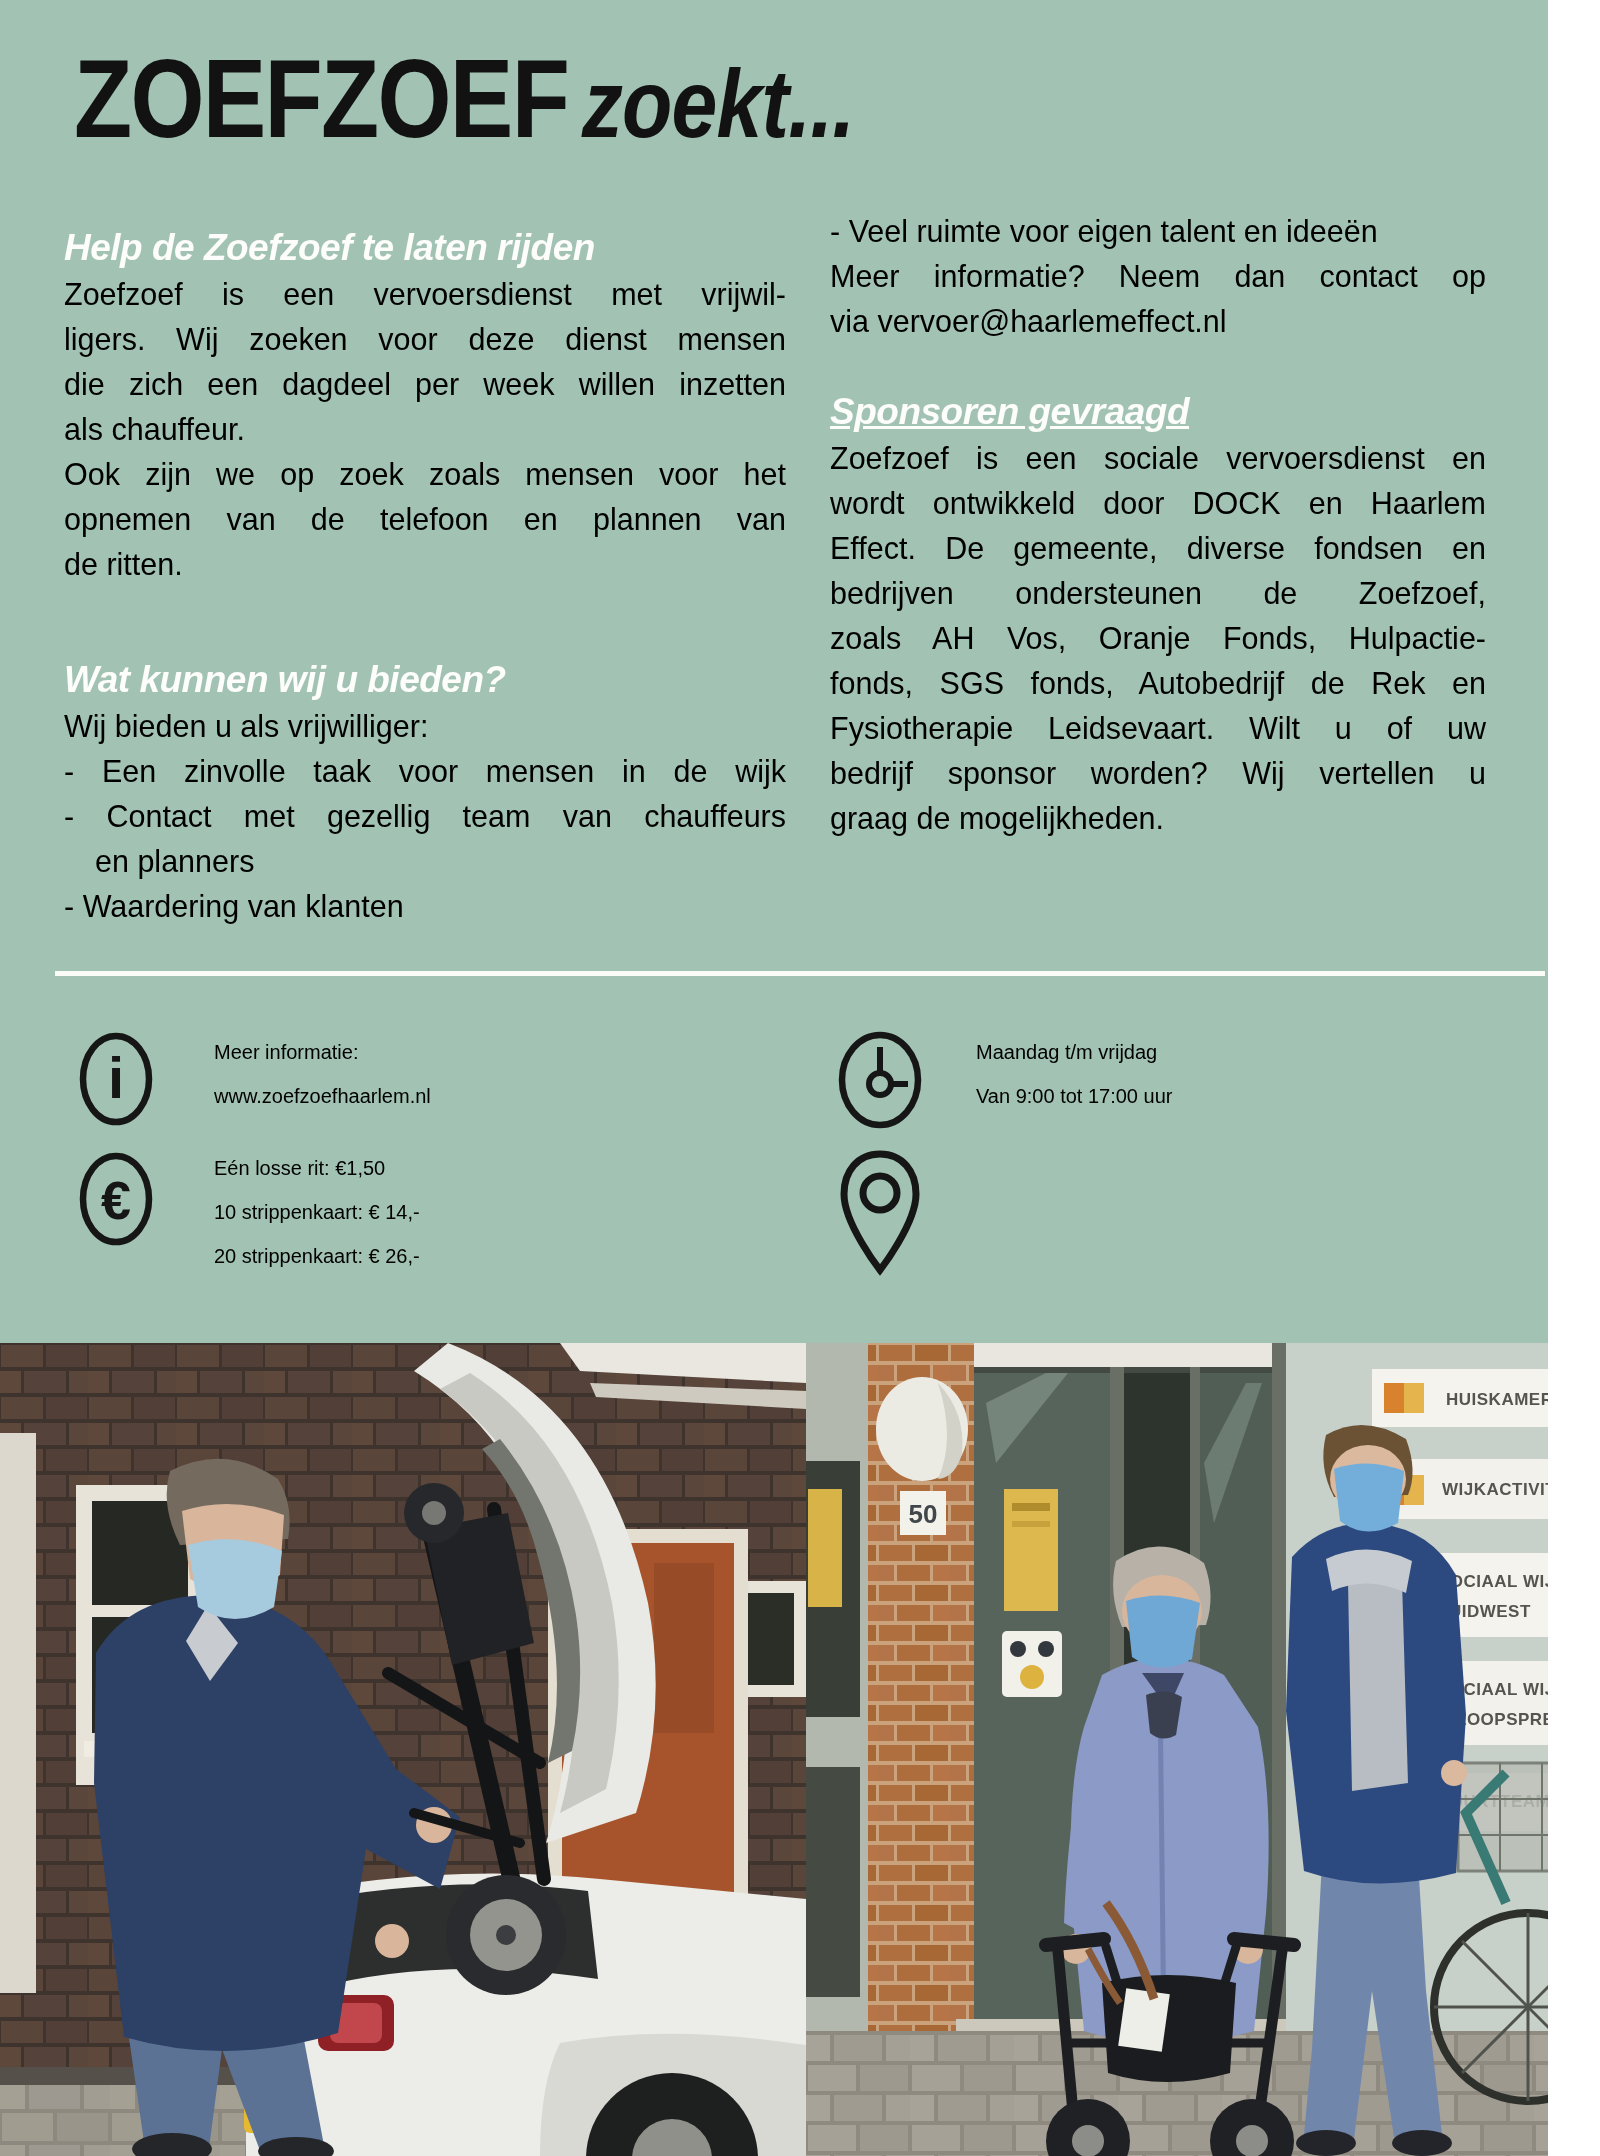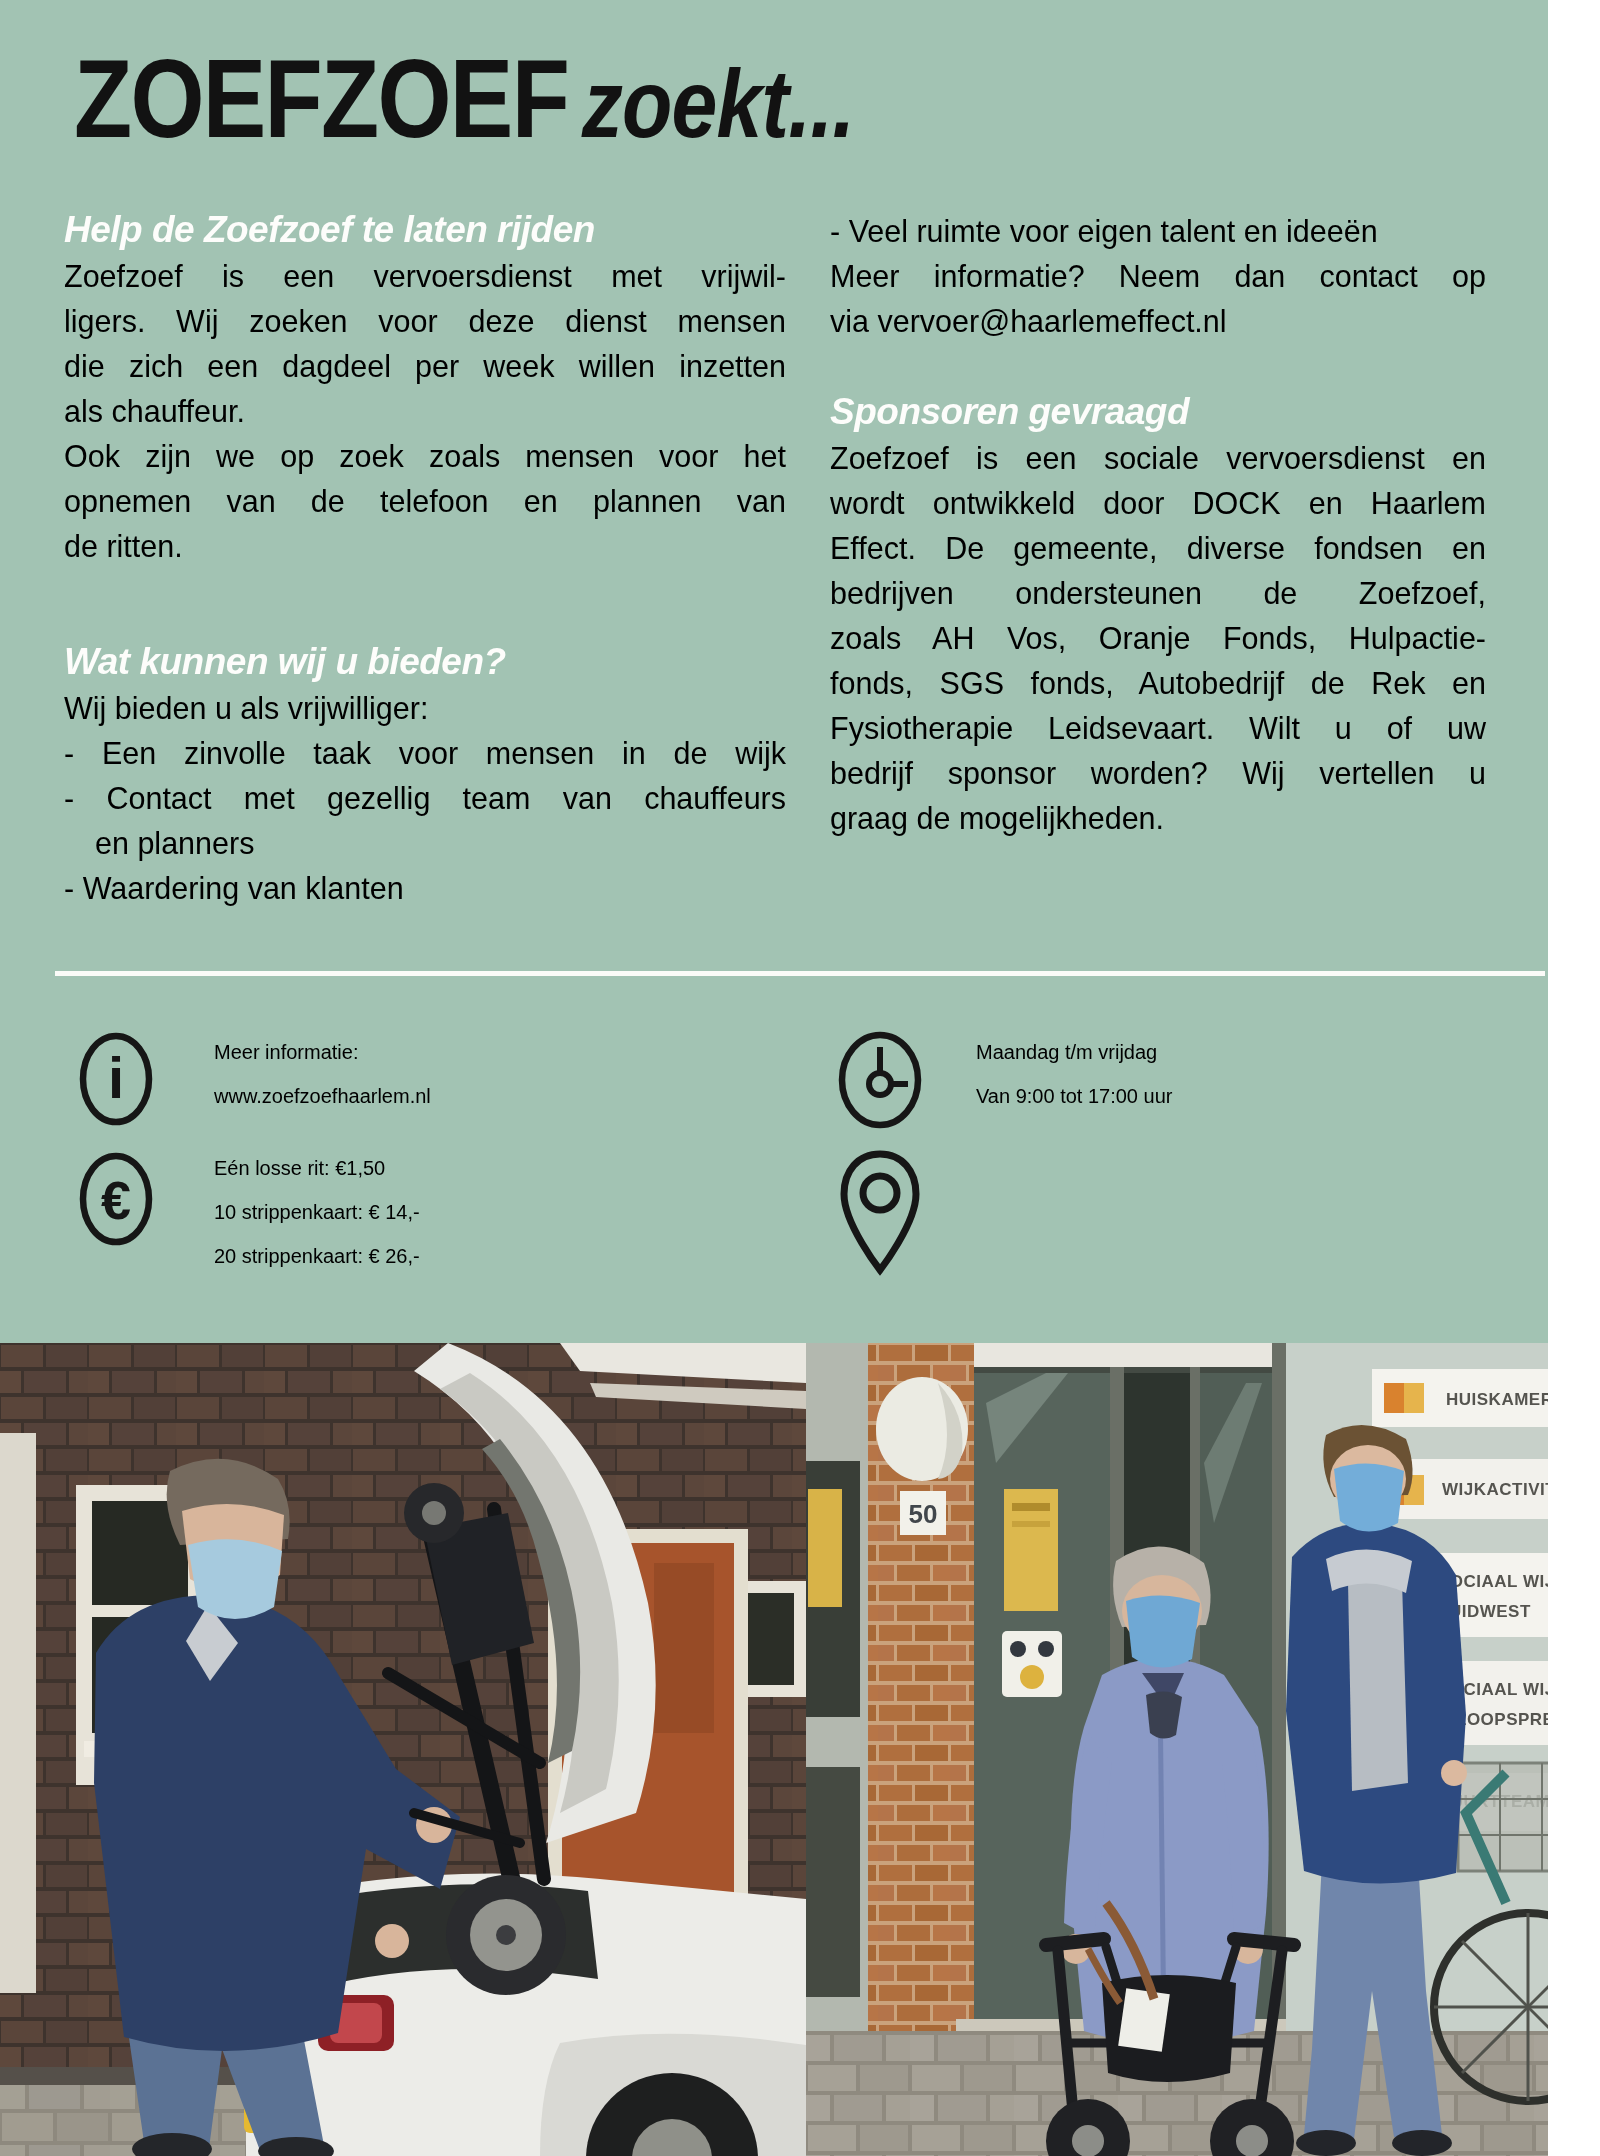--- a/index.html
+++ b/index.html
@@ -4,21 +4,21 @@
 <style>
   html,body { margin:0; padding:0; }
   body { width:1600px; height:2156px; font-family:"Liberation Sans","DejaVu Sans",sans-serif; }
   .page { position:relative; width:1548px; height:2156px; background:#a2c3b3; overflow:hidden; }
 
   .title-wrap { position:absolute; left:74px; top:34px; transform:scaleX(0.85); transform-origin:0 0; white-space:nowrap; }
   .title-brand { font-weight:bold; font-size:112px; letter-spacing:-2px; color:#121212; }
   .title-suffix { font-weight:bold; font-style:italic; font-size:97px; letter-spacing:-1px; color:#121212; margin-left:16px; }
 
   .col { position:absolute; }
-  .sect { font-style:italic; font-weight:bold; font-size:37px; line-height:48px; color:#fdfdfb; letter-spacing:-0.5px; }
+  .sect { font-style:italic; font-weight:bold; font-size:37px; line-height:48px; color:#fdfdfb; letter-spacing:-0.5px;margin-top:18px; }
   .line { font-size:30.5px; line-height:45px; color:#000000; }
   .just { text-align:justify; text-align-last:justify; }
   .indent { padding-left:31px; }
 
   .divider { position:absolute; left:55px; top:971px; width:1490px; height:5px; background:#fbfbf8; }
 
   .info-icon { position:absolute; }
   .info-text { position:absolute; }
   .info-text .line { line-height:44px; font-size:20px; }
 
@@ -49,21 +49,21 @@
     <div class="line just">- Een zinvolle taak voor mensen in de wijk</div>
     <div class="line just">- Contact met gezellig team van chauffeurs</div>
     <div class="line indent">en planners</div>
     <div class="line">- Waardering van klanten</div>
   </div>
 
   <div class="col" style="left:830px; top:209px; width:656px;">
     <div class="line">- Veel ruimte voor eigen talent en ideeën</div>
     <div class="line just">Meer informatie? Neem dan contact op</div>
     <div class="line">via vervoer@haarlemeffect.nl</div>
-    <div class="sect" style="margin-top:44px;">Sponsoren gevraagd</div>
+    <div class="sect" style="margin-top:44px;text-decoration:underline;">Sponsoren gevraagd</div>
     <div class="line just">Zoefzoef is een sociale vervoersdienst en</div>
     <div class="line just">wordt ontwikkeld door DOCK en Haarlem</div>
     <div class="line just">Effect. De gemeente, diverse fondsen en</div>
     <div class="line just">bedrijven ondersteunen de Zoefzoef,</div>
     <div class="line just">zoals AH Vos, Oranje Fonds, Hulpactie-</div>
     <div class="line just">fonds, SGS fonds, Autobedrijf de Rek en</div>
     <div class="line just">Fysiotherapie Leidsevaart. Wilt u of uw</div>
     <div class="line just">bedrijf sponsor worden? Wij vertellen u</div>
     <div class="line">graag de mogelijkheden.</div>
   </div>

